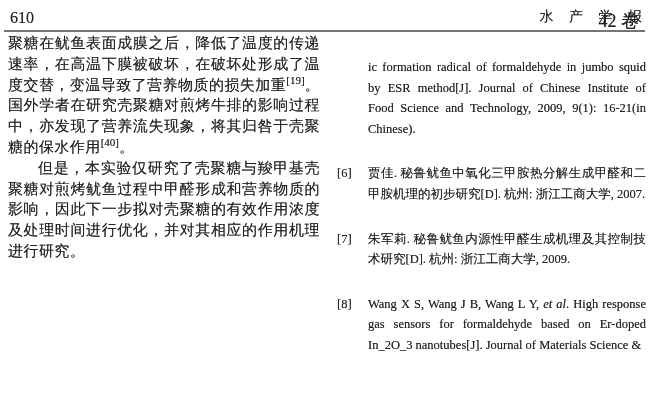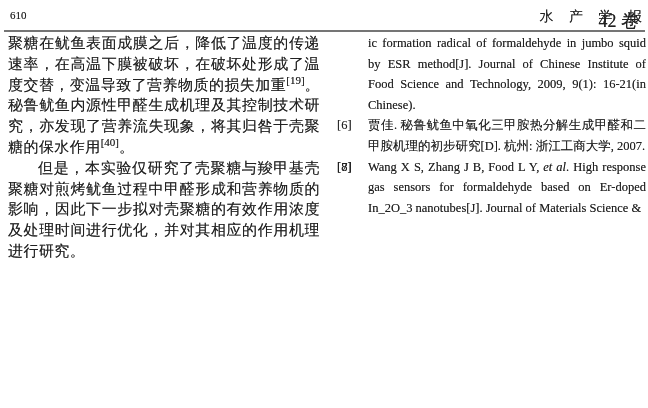--- a/index.html
+++ b/index.html
@@ -4,65 +4,66 @@
 <style>
   html, body { margin:0; padding:0; }
   body {
     width:648px; height:408px; overflow:hidden;
     background:#ffffff; color:#212121;
     font-family:"Liberation Serif","DejaVu Serif",serif;
   }
   .page { position:relative; width:648px; height:408px; text-shadow:0 0 .5px rgba(30,30,30,.55); }
 
   
-  .pageno  { position:absolute; left:10px;  top:9px;  font-size:11px; }
+  .pageno  { position:absolute; left:10px;  top:9px;  font-size:16px; }
   .jtitle  { position:absolute; left:0; right:0; top:8px; text-align:right; font-size:14px; letter-spacing:6px;padding-left:24px; }
   .vol     { position:absolute; right:9px; top:9px;  font-size:18px;text-align:right; }
   .rule    { position:absolute; top:30px; left:4px; right:3px; border-top:2px solid #757575; height:0; }
 
   
   .col-left  { position:absolute; left:8px;   top:33px; width:312px;
                font-size:15px;   line-height:20.8px; letter-spacing:.45px; }
   .col-right { position:absolute; left:337px; top:33px; width:309px;
                font-size:12.5px; line-height:20.6px; }
 
   .para { text-align:justify; }
   .para.indent { text-indent:2em; }
 
   .ref { position:relative; padding-left:31px; }
   .refnum { position:absolute; left:0; top:0; }
-  .refblock { text-align:justify; }
+  .refblock { text-align:justify;margin-top:24px; }
 
   .it { font-style:italic; }
   sup { font-size:11px; line-height:0; vertical-align:super; letter-spacing:0; }
 </style>
 </head>
 <body>
 
 <div class="page">
   <span class="pageno">610</span>
   <span class="jtitle">水 产 学 报</span>
   <span class="vol">42 卷</span>
   <div class="rule"></div>
 
   <div class="col-left">
-      <div class="para"><span>聚糖在鱿鱼表面成膜之后，降低了温度的传递速率，在高温下膜被破坏，在破坏处形成了温度交替，变温导致了营养物质的损失加重</span><sup>[19]</sup><span>。秘鲁鱿鱼内源性甲醛生成机理及其控制技术研究，亦发现了营养流失现象，将其归咎于壳聚糖的保水作用</span><sup>[40]</sup><span>。</span></div>
+      <div class="para"><span>聚糖在鱿鱼表面成膜之后，降低了温度的传递速率，在高温下膜被破坏，在破坏处形成了温度交替，变温导致了营养物质的损失加重</span><sup>[19]</sup><span>。国外学者在研究壳聚糖对煎烤牛排的影响过程中，亦发现了营养流失现象，将其归咎于壳聚糖的保水作用</span><sup>[40]</sup><span>。</span></div>
       <div class="para indent"><span>但是，本实验仅研究了壳聚糖与羧甲基壳聚糖对煎烤鱿鱼过程中甲醛形成和营养物质的影响，因此下一步拟对壳聚糖的有效作用浓度及处理时间进行优化，并对其相应的作用机理进行研究。</span></div>
     </div>
 
   <div class="col-right">
       <div class="ref">
         <span class="refnum"></span>
         <div class="refblock"><span>ic formation radical of formaldehyde in jumbo squid by ESR method[J]. Journal of Chinese Institute of Food Science and Technology, 2009, 9(1): 16-21(in Chinese).</span></div>
       </div>
       <div class="ref">
         <span class="refnum">[6]</span>
         <div class="refblock"><span>贾佳. 秘鲁鱿鱼中氧化三甲胺热分解生成甲醛和二甲胺机理的初步研究[D]. 杭州: 浙江工商大学, 2007.</span></div>
       </div>
       <div class="ref">
         <span class="refnum">[7]</span>
+        <div class="refblock"><span>朱军莉. 秘鲁鱿鱼内源性甲醛生成机理及其控制技术研究[D]. 杭州: 浙江工商大学, 2009.</span></div>
       </div>
       <div class="ref">
         <span class="refnum">[8]</span>
-        <div class="refblock"><span>Wang X S, Zhang J B, Food L Y, </span><span class="it">et al</span><span>. High response gas sensors for formaldehyde based on Er-doped In_2O_3 nanotubes[J]. Journal of Materials Science &amp;</span></div>
+        <div class="refblock"><span>Wang X S, Wang J B, Wang L Y, </span><span class="it">et al</span><span>. High response gas sensors for formaldehyde based on Er-doped In_2O_3 nanotubes[J]. Journal of Materials Science &amp;</span></div>
       </div>
     </div>
 </div>
 
 </body></html>

